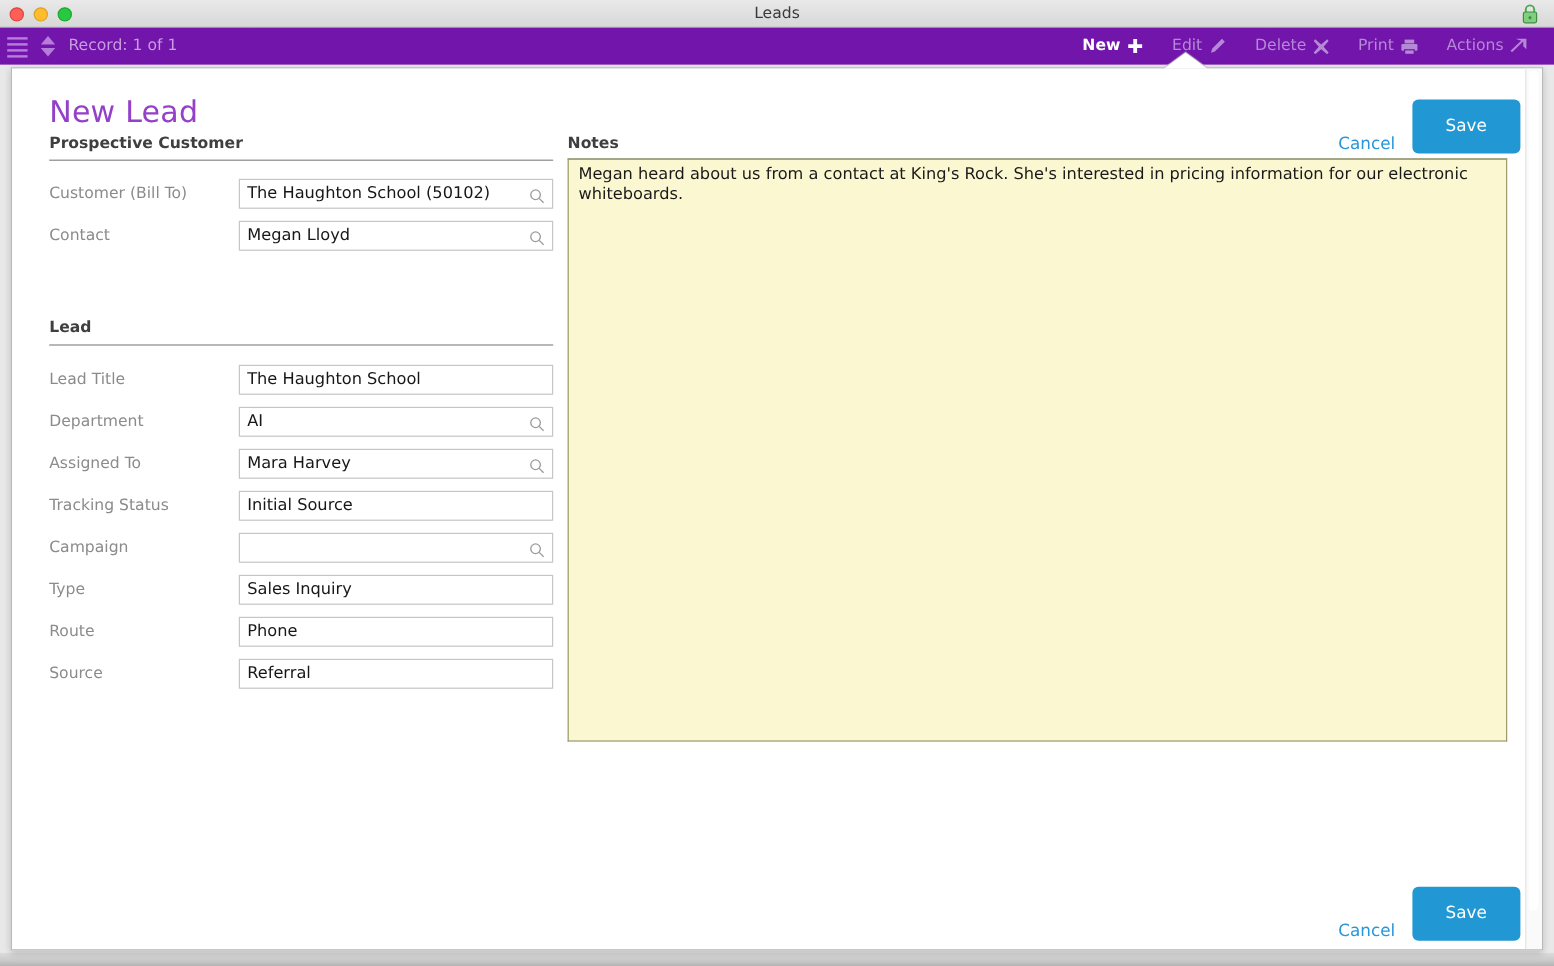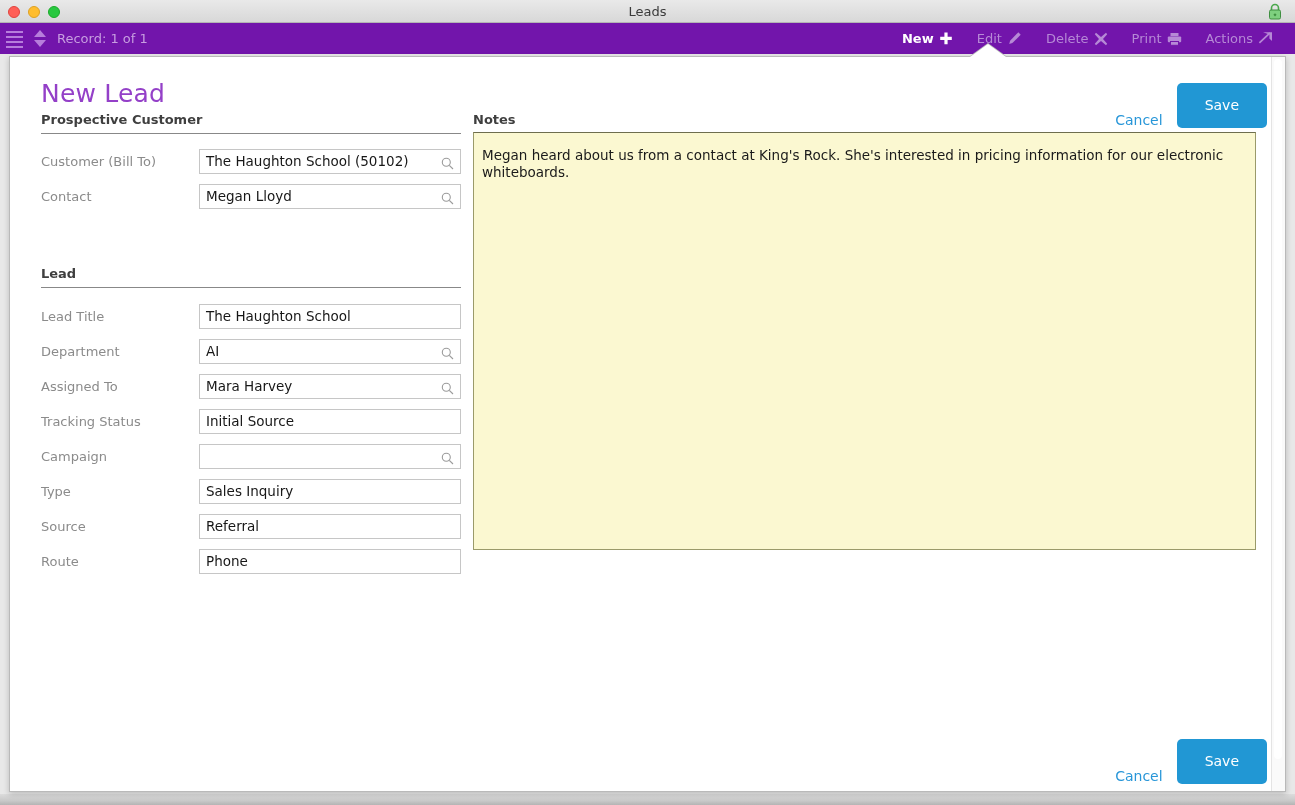--- a/index.html
+++ b/index.html
@@ -154,25 +154,25 @@
     position: absolute; right: 6px; top: 5px;
     width: 13px; height: 13px; cursor: pointer;
   }
 
   
   #notes-label {
     font-size: 13px; font-weight: bold; color: #3f3f3f;
     padding-bottom: 5px;
   }
   #notes-box {
-    width: 783px; height: 418px;
+    width: 783px; height: 486px;
     background: #fbf8d1;
     border: 1px solid #9a9a6a;
     border-top: 1px solid #6e6e4e;
-    padding: 14px 8px;
+    padding: 4px 8px;
   }
   #notes-text {
     font-size: 13.5px; color: #1a1a1a; line-height: 17px;
     white-space: pre-wrap;
   }
 
   
   #dialog-scroll-gutter {
     position: absolute; right: 0; top: 0; width: 14px; height: 100%;
     background: #fafafa; border-left: 1px solid #e4e4e4;
@@ -382,30 +382,30 @@
       </div>
 
       <div class="field-row">
         <div class="field-label">Type</div>
         <div class="field-box">
           <div class="field-value">Sales Inquiry</div>
         </div>
       </div>
 
       <div class="field-row">
+        <div class="field-label">Route</div>
+        <div class="field-box">
+          <div class="field-value">Phone</div>
+        </div>
+      </div>
+
+      <div class="field-row">
         <div class="field-label">Source</div>
         <div class="field-box">
           <div class="field-value">Referral</div>
-        </div>
-      </div>
-
-      <div class="field-row">
-        <div class="field-label">Route</div>
-        <div class="field-box">
-          <div class="field-value">Phone</div>
         </div>
       </div>
 
     </div>
   </div>
 
   <div id="right-column">
     <div id="notes-label">Notes</div>
     <div id="notes-box">
       <div id="notes-text">Megan heard about us from a contact at King's Rock. She's interested in pricing information for our electronic whiteboards.</div>

